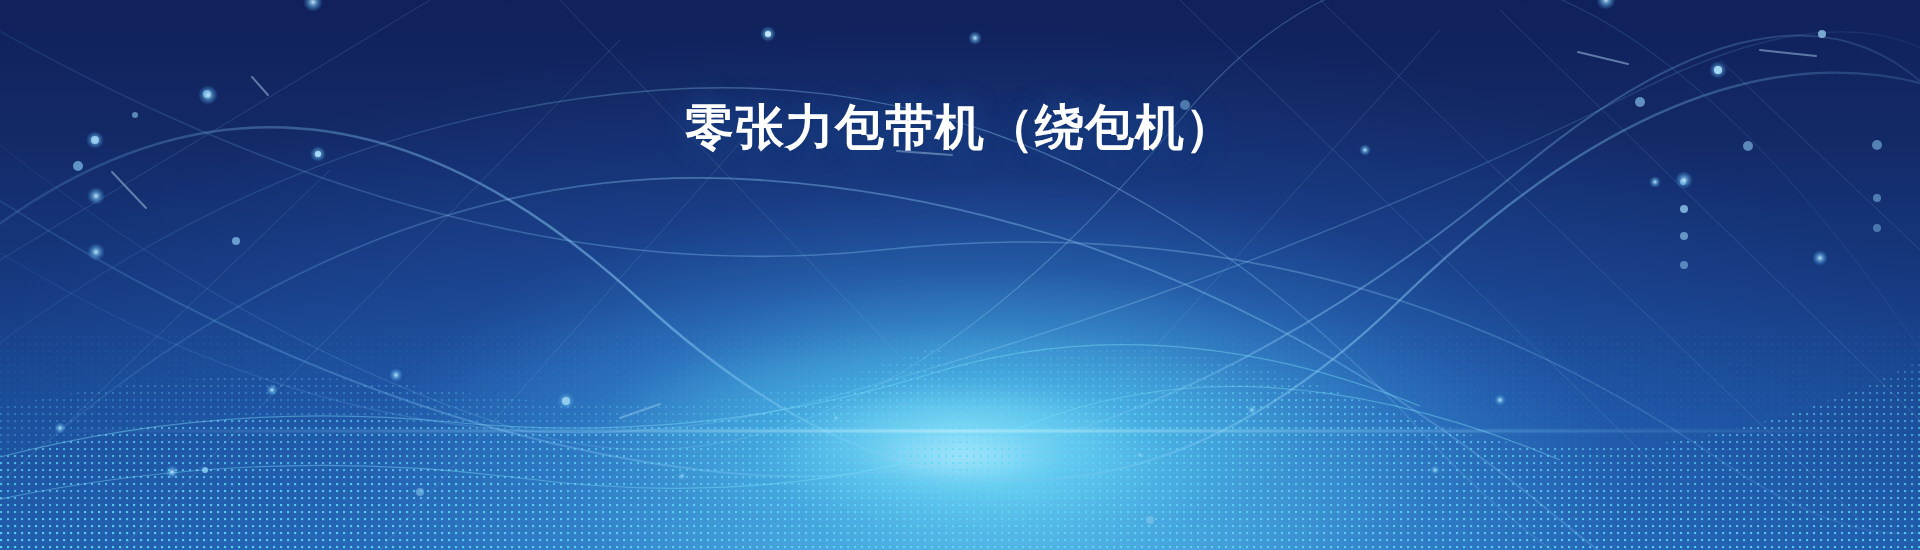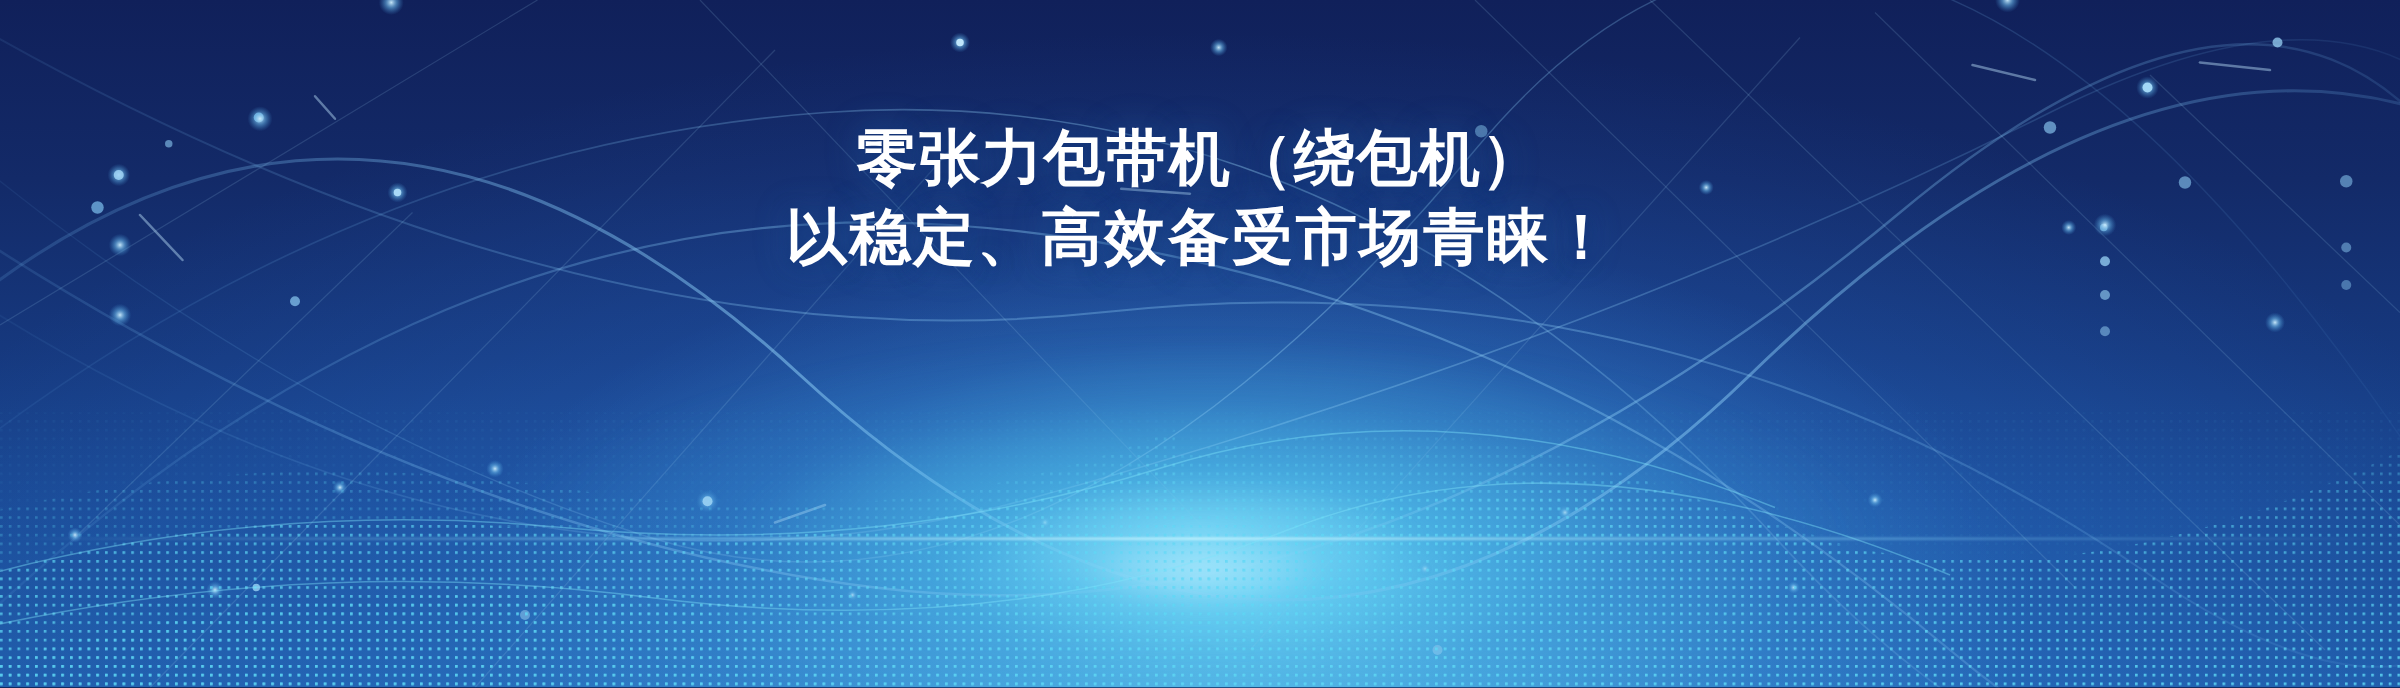--- a/index.html
+++ b/index.html
@@ -47,20 +47,21 @@
     filter:blur(1px);
   }
 
   
   #content{
     position:absolute;
     left:0;top:0;width:1920px;height:550px;
     display:flex;flex-direction:column;
     align-items:center;
     padding-top:96px;
+    gap:20px;
   }
   .title{
     color:#ffffff;
     font-weight:bold;
     font-size:49px;
     line-height:63px;
     letter-spacing:1px;
     text-shadow:0 2px 14px rgba(10,40,110,0.75), 0 0 28px rgba(80,170,235,0.35);
     white-space:nowrap;
   }
@@ -253,16 +254,15 @@
     </g>
 
     <g fill="none" stroke="#7fe4fb" stroke-opacity="0.45" stroke-width="1.2">
       <path d="M -40 468 Q 200 398 450 422 T 930 374 T 1420 406"></path>
       <path d="M -40 508 Q 240 442 520 478 T 1030 424 T 1560 460"></path>
     </g>
   </svg>
 
   <div id="content">
     <div class="title">零张力包带机（绕包机）</div>
-    <div class="title" id="title-2">以稳定、高效备受市场青睐！</div>
   </div>
 
 </div>
 
 </body></html>

